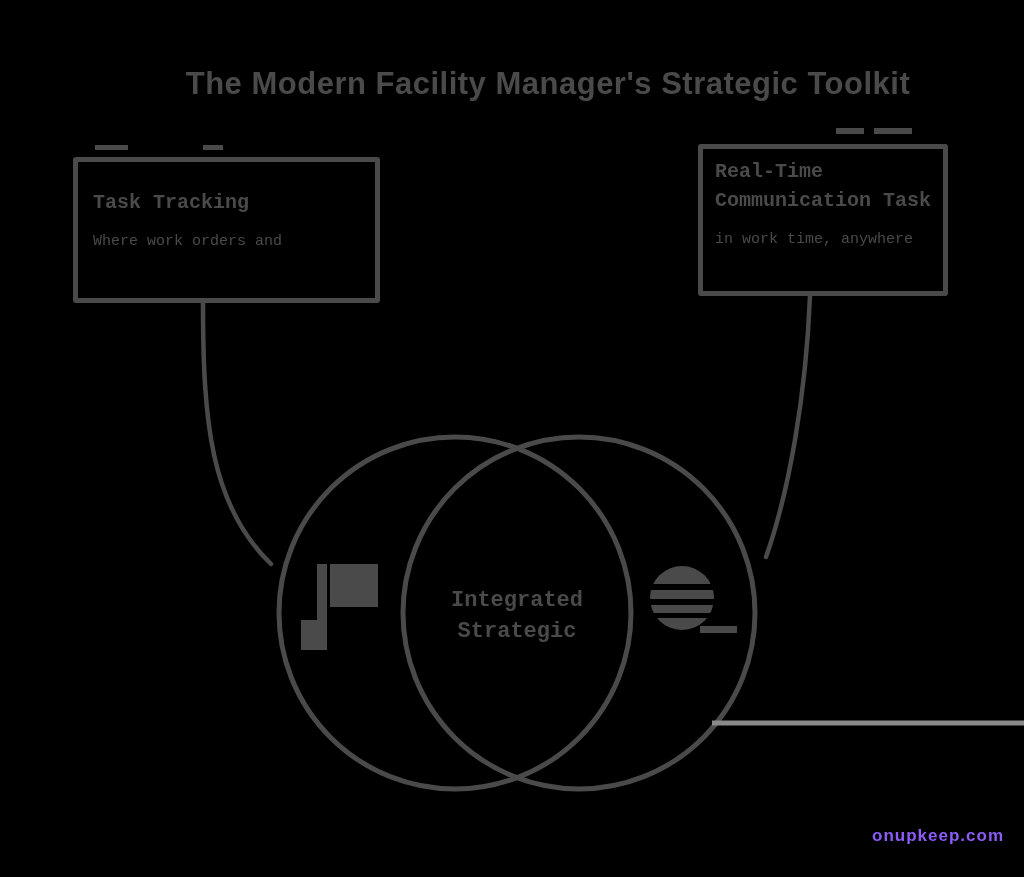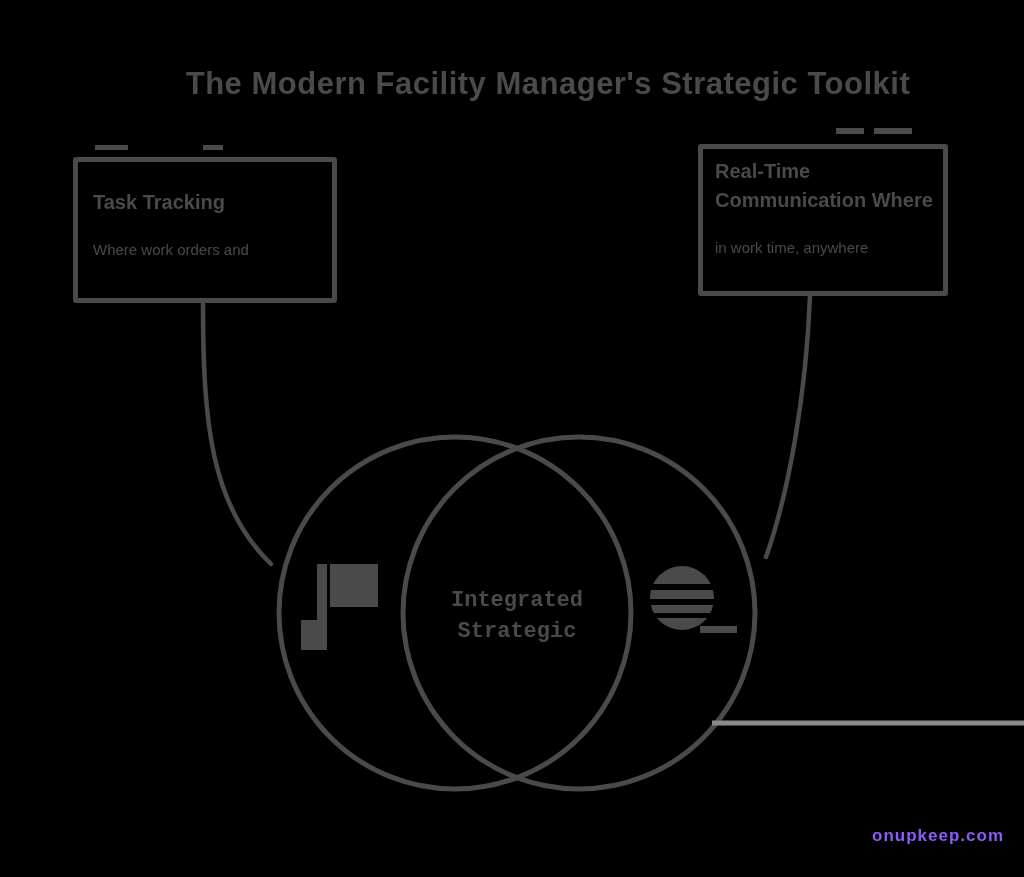--- a/index.html
+++ b/index.html
@@ -28,43 +28,44 @@
     letter-spacing: 0.5px;
     color: #4a4a4a;
     padding-left: 36px;
   }
   .callout {
     position: absolute;
     box-sizing: border-box;
     border: 5px solid #4a4a4a;
     border-radius: 3px;
     background: transparent;
+    font-family: Liberation Mono, monospace;
   }
   .callout-left {
     left: 73px;
     top: 157px;
-    width: 264px;
+    width: 307px;
     height: 146px;
     padding: 26px 10px 0 15px;
   }
   .callout-right {
     left: 698px;
     top: 144px;
     width: 250px;
     height: 152px;
     padding: 8px 8px 0 12px;
   }
   .co-head {
     font-size: 20px;
     font-weight: bold;
     line-height: 29px;
     color: #4a4a4a;
   }
   .co-body {
-    margin-top: 20px;
+    margin-top: 12px;
     font-size: 15px;
     line-height: 25px;
     color: #4a4a4a;
   }
   .venn-svg {
     position: absolute;
     left: 0;
     top: 0;
   }
   .center-label {
@@ -100,21 +101,21 @@
   <div class="callout callout-left">
     <div class="co-head">Task Tracking</div>
     <div class="co-body">
       <div>Where work orders and</div>
     </div>
   </div>
 
   <div class="callout callout-right">
     <div class="co-head">
       <div>Real-Time</div>
-      <div>Communication Where</div>
+      <div>Communication Task</div>
     </div>
     <div class="co-body">
       <div>in work time, anywhere</div>
     </div>
   </div>
 
   <svg class="venn-svg" width="1024" height="877" viewBox="0 0 1024 877">
 
     <rect x="95" y="145" width="33" height="5" fill="#4a4a4a"></rect>
     <rect x="203" y="145" width="20" height="5" fill="#4a4a4a"></rect>

